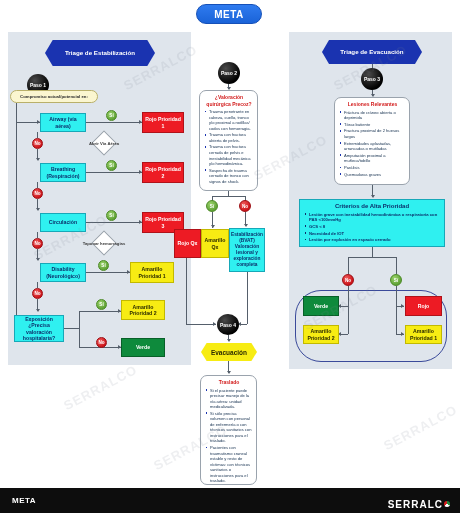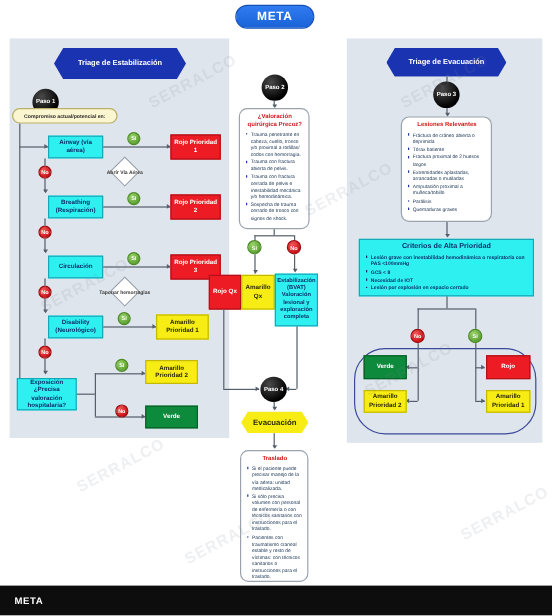--- a/index.html
+++ b/index.html
@@ -370,15 +370,19 @@
   <div class="wm" style="left:120px; top:60px;">SERRALCO</div>
   <div class="wm" style="left:250px; top:150px;">SERRALCO</div>
   <div class="wm" style="left:330px; top:60px;">SERRALCO</div>
   <div class="wm" style="left:60px;  top:380px;">SERRALCO</div>
   <div class="wm" style="left:300px; top:300px;">SERRALCO</div>
   <div class="wm" style="left:380px; top:420px;">SERRALCO</div>
   <div class="wm" style="left:150px; top:440px;">SERRALCO</div>
 
   <div id="footer">
     <span id="footer-meta">META</span>
+    <div id="footer-logo">
+      <div><span class="logo-text">SERRALC</span><span class="logo-dot"></span></div>
+
+    </div>
   </div>
 
 </div>
 
 </body></html>

